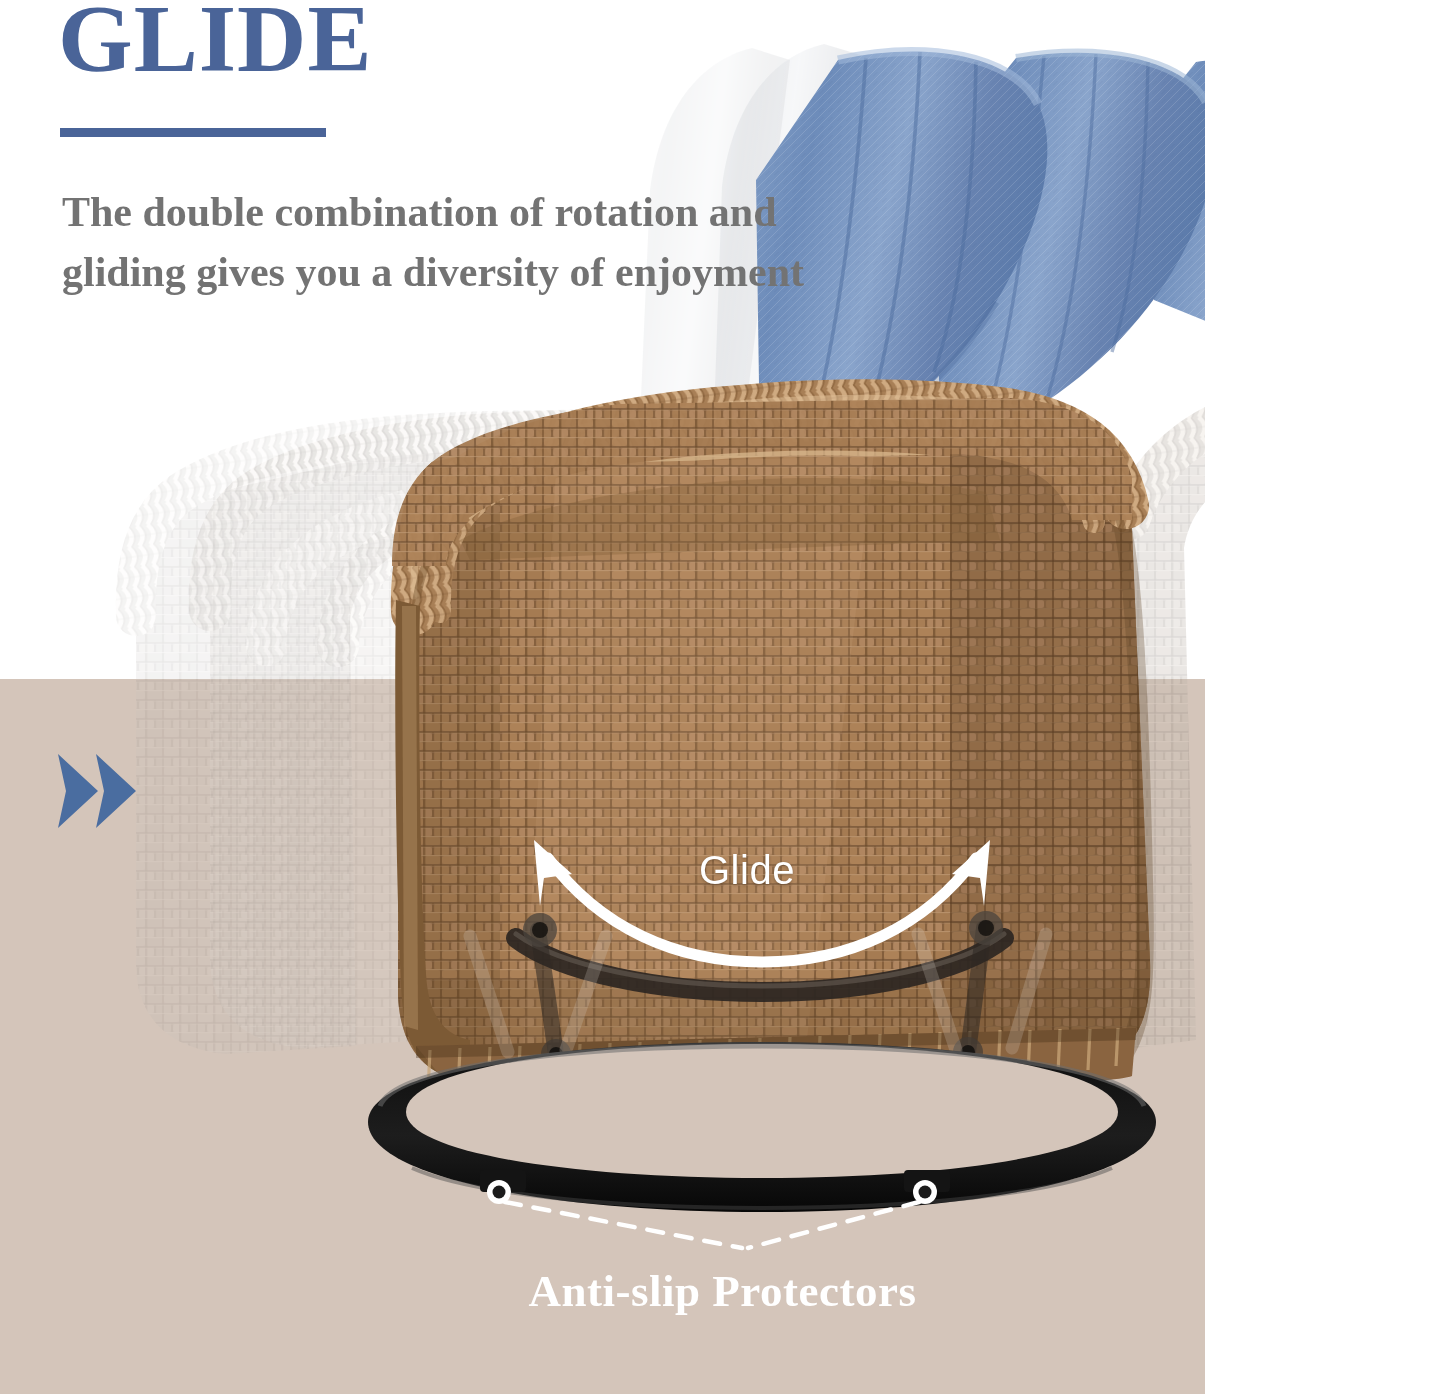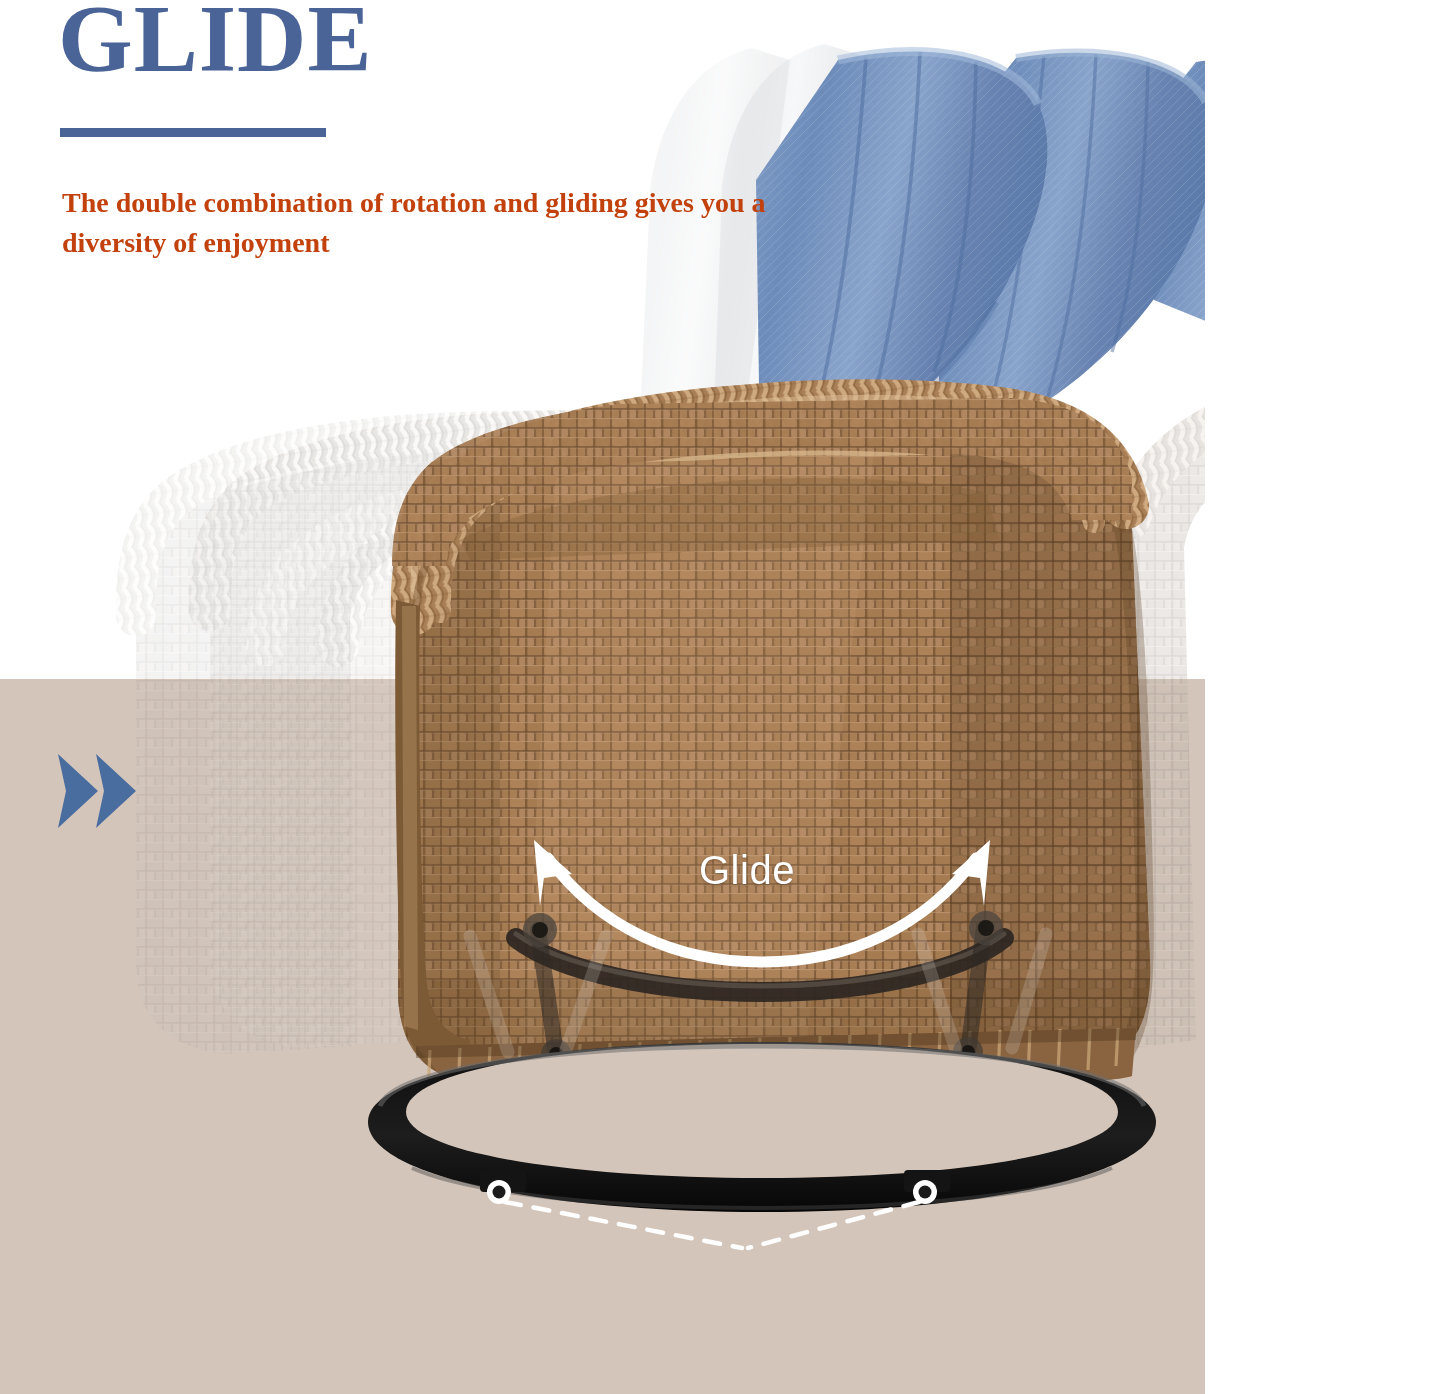--- a/index.html
+++ b/index.html
@@ -51,23 +51,23 @@
     width: 266px; height: 9px;
     background: #4a6498;
     z-index: 30;
   }
   .subhead {
     position: absolute;
     left: 62px; top: 183px;
     width: 800px;
     font-family: "Liberation Serif", serif;
     font-weight: bold;
-    font-size: 28px;
+    font-size: 42px;
     line-height: 1.42;
-    color: #c2410c;
+    color: #737373;
     z-index: 30;
   }
 
   
   .chev-group { position: absolute; z-index: 28; }
   .chev-left  { left: 52px;  top: 748px; }
   .chev-right { left: 1300px; top: 748px; }
 
   
   .stage {
@@ -500,14 +500,15 @@
   </div>
   <div class="chev-group chev-right">
     <svg width="88" height="86" viewBox="0 0 88 86">
       <path d="M82,6 L42,43 L82,80 L74,43 Z" fill="#4a6da0"></path>
       <path d="M44,6 L4,43 L44,80 L36,43 Z" fill="#4a6da0"></path>
     </svg>
   </div>
 
   <div class="glide-label">Glide</div>
 
+  <div class="caption">Anti-slip Protectors</div>
 
 </div>
 
 </body></html>

